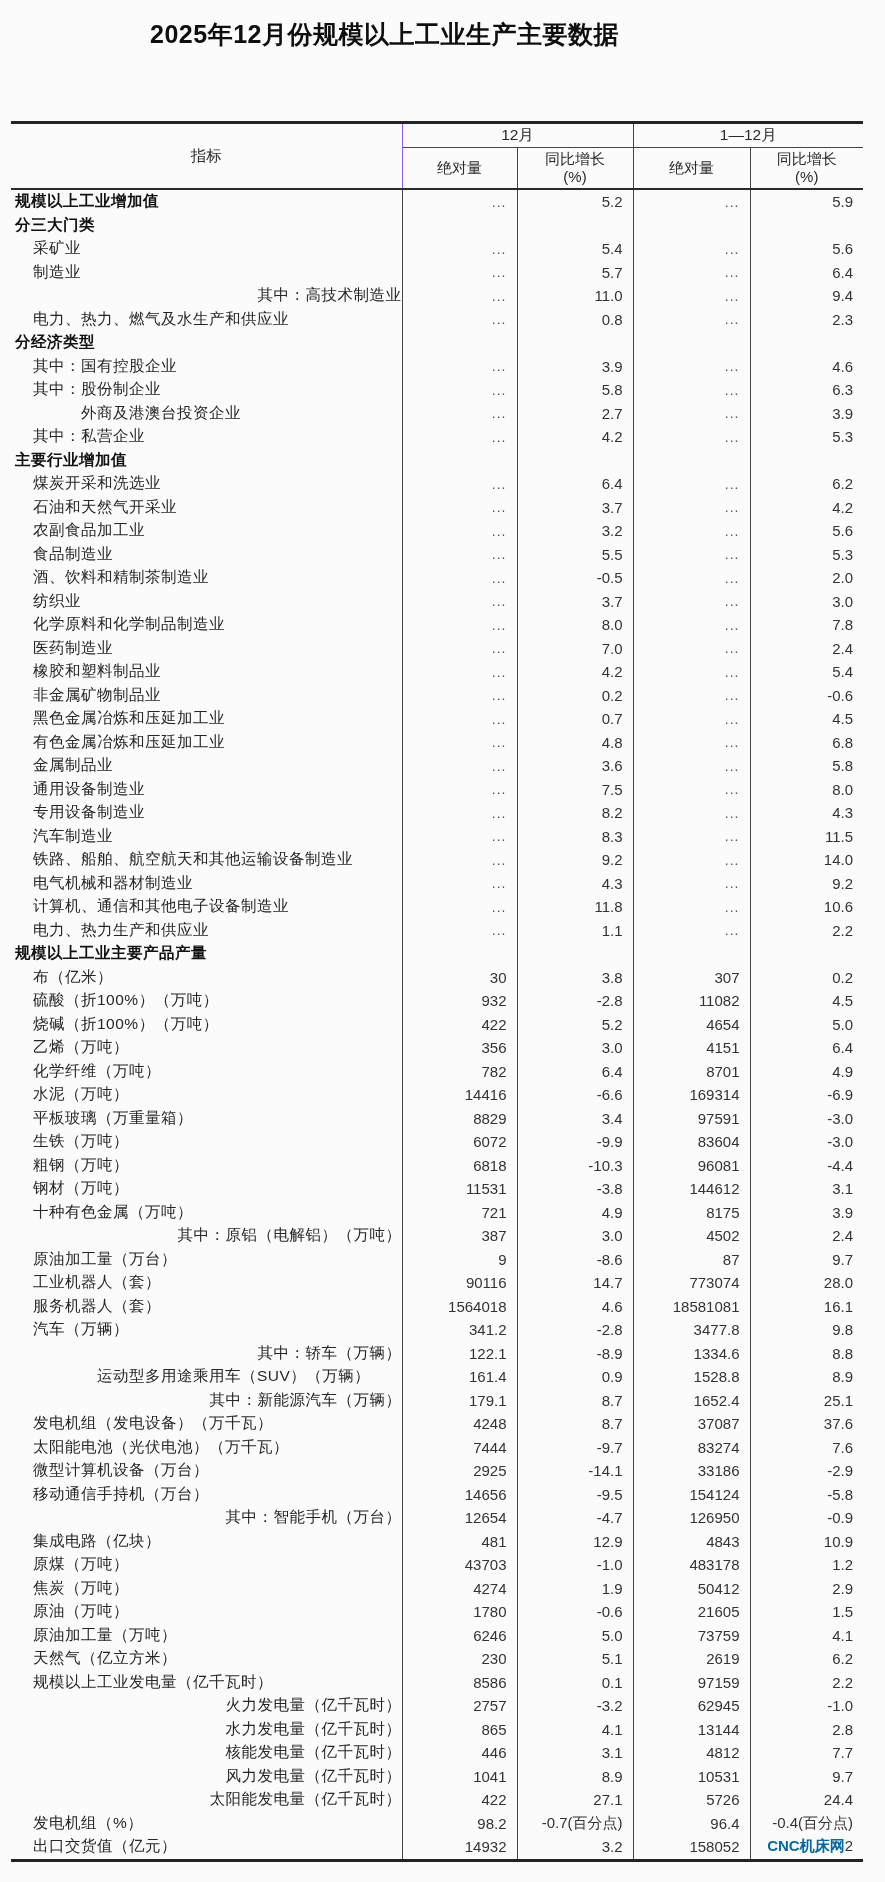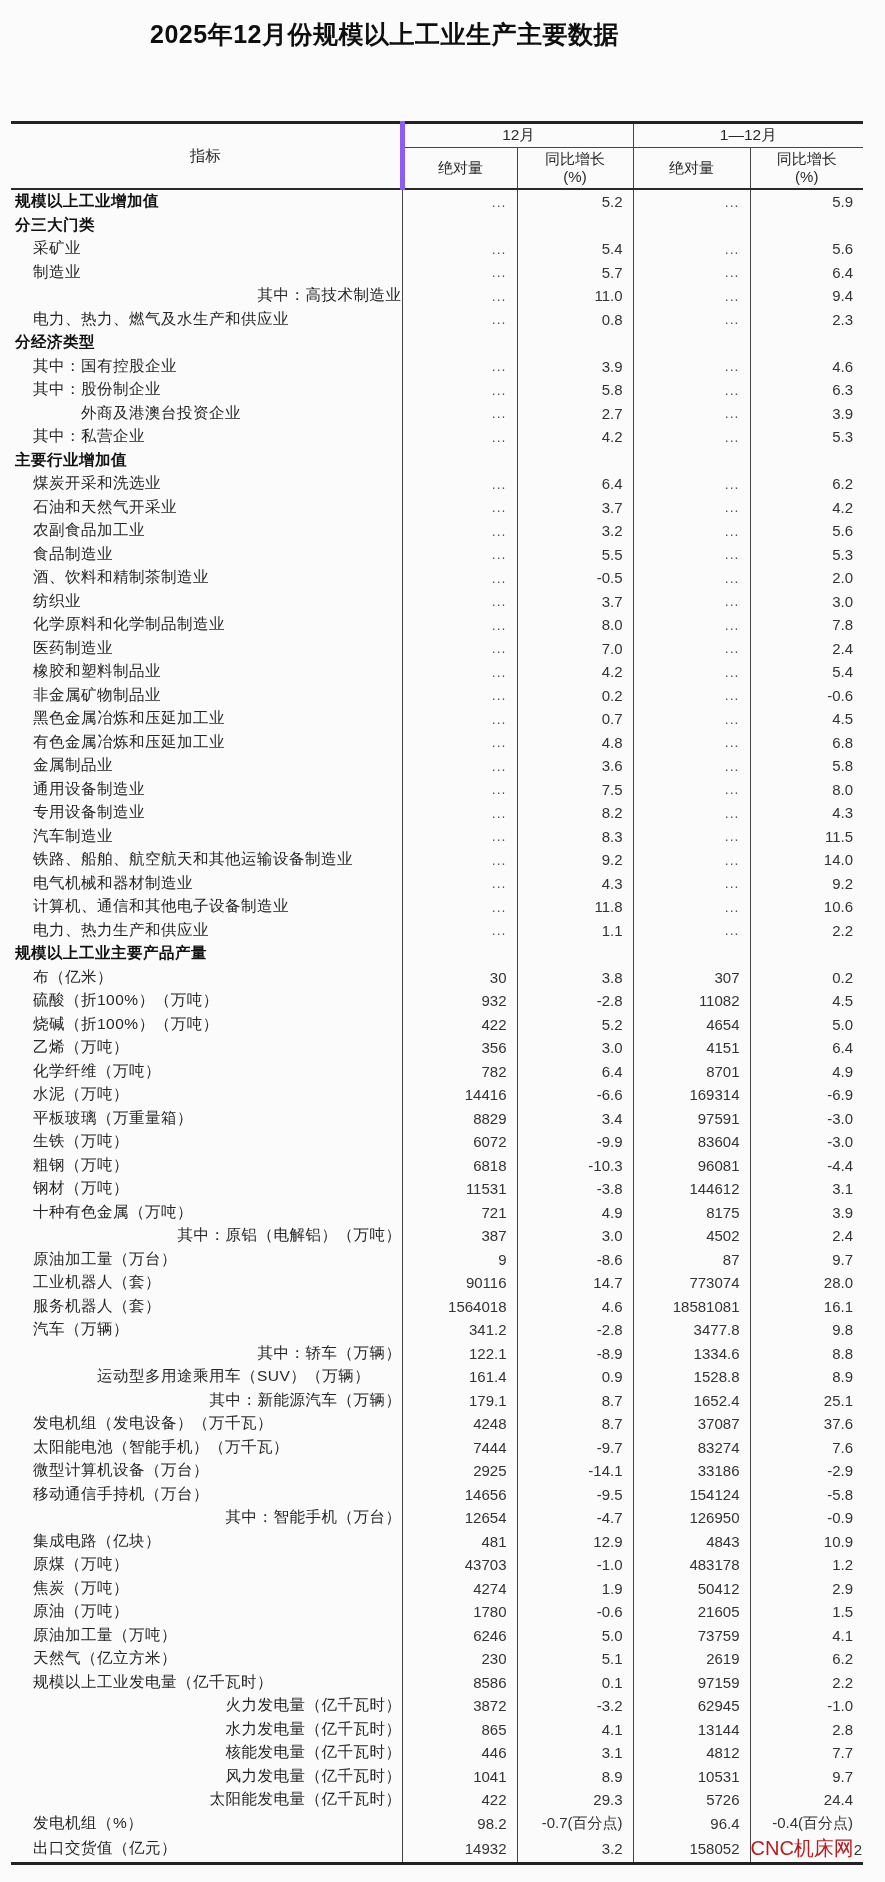--- a/index.html
+++ b/index.html
@@ -15,42 +15,42 @@
     letter-spacing:0.5px;margin:0;
   }
   table.main{
     position:absolute;top:121px;left:11px;width:852px;
     border-collapse:collapse;table-layout:fixed;
     border-top:3px solid #232323;border-bottom:3px solid #232323;
   }
   thead th{font-weight:normal;color:#2a2a2a;padding:0;}
   tr.h1 th{height:23px;font-size:15.5px;}
   tr.h1 th.grp{border-left:1px solid #454545;border-bottom:1px solid #454545;}
-  tr.h1 th.ind{border-right:5px solid #8b5cf6;border-bottom:2px solid #2a2a2a;font-size:15.5px;}
+  tr.h1 th.ind{border-right:1px solid #8b5cf6;border-bottom:2px solid #2a2a2a;font-size:15.5px;}
   tr.h2 th{
     height:40px;font-size:15px;line-height:18px;
     border-bottom:2px solid #2a2a2a;border-left:1px solid #454545;
   }
   tbody td{height:23.5px;padding:0;vertical-align:middle;}
   td.lbl{
     font-size:15.5px;color:#262626;white-space:nowrap;overflow:hidden;
     letter-spacing:0.5px;
   }
   .i0{padding-left:4px;}
   .i1{padding-left:22px;margin-top:26px;}
   .i2{padding-left:39px;text-align:right;}
   .i3{padding-left:70px;}
   .i4{padding-left:86px;}
   tr.bold td.lbl{font-weight:bold;color:#111;}
   td.num{
     font-size:15px;color:#333;text-align:right;padding-right:10px;
     white-space:nowrap;border-left:1px solid #454545;
   }
   td.num.dots{color:#555;font-size:14px;letter-spacing:1px;}
-  .wm{color:#b91c1c;font-weight:normal;font-size:20px;letter-spacing:0;}
+  .wm{color:#0369a1;font-weight:bold;font-size:15px;letter-spacing:0;}
   .wm-suffix{color:#333;}
 </style>
 </head>
 <body>
 
 <h1 class="page-title">2025年12月份规模以上工业生产主要数据</h1>
 
 <table class="main">
   <colgroup>
     <col style="width:391px">
@@ -438,21 +438,21 @@
         <td class="num">25.1</td>
       </tr>
       <tr>
         <td class="lbl i1">发电机组（发电设备）（万千瓦）</td>
         <td class="num">4248</td>
         <td class="num">8.7</td>
         <td class="num">37087</td>
         <td class="num">37.6</td>
       </tr>
       <tr>
-        <td class="lbl i1">太阳能电池（智能手机）（万千瓦）</td>
+        <td class="lbl i1">太阳能电池（光伏电池）（万千瓦）</td>
         <td class="num">7444</td>
         <td class="num">-9.7</td>
         <td class="num">83274</td>
         <td class="num">7.6</td>
       </tr>
       <tr>
         <td class="lbl i1">微型计算机设备（万台）</td>
         <td class="num">2925</td>
         <td class="num">-14.1</td>
         <td class="num">33186</td>
@@ -516,21 +516,21 @@
       </tr>
       <tr>
         <td class="lbl i1">规模以上工业发电量（亿千瓦时）</td>
         <td class="num">8586</td>
         <td class="num">0.1</td>
         <td class="num">97159</td>
         <td class="num">2.2</td>
       </tr>
       <tr>
         <td class="lbl i2">火力发电量（亿千瓦时）</td>
-        <td class="num">3872</td>
+        <td class="num">2757</td>
         <td class="num">-3.2</td>
         <td class="num">62945</td>
         <td class="num">-1.0</td>
       </tr>
       <tr>
         <td class="lbl i2">水力发电量（亿千瓦时）</td>
         <td class="num">865</td>
         <td class="num">4.1</td>
         <td class="num">13144</td>
         <td class="num">2.8</td>
@@ -545,21 +545,21 @@
       <tr>
         <td class="lbl i2">风力发电量（亿千瓦时）</td>
         <td class="num">1041</td>
         <td class="num">8.9</td>
         <td class="num">10531</td>
         <td class="num">9.7</td>
       </tr>
       <tr>
         <td class="lbl i2">太阳能发电量（亿千瓦时）</td>
         <td class="num">422</td>
-        <td class="num">29.3</td>
+        <td class="num">27.1</td>
         <td class="num">5726</td>
         <td class="num">24.4</td>
       </tr>
       <tr>
         <td class="lbl i1">发电机组（%）</td>
         <td class="num">98.2</td>
         <td class="num">-0.7(百分点)</td>
         <td class="num">96.4</td>
         <td class="num">-0.4(百分点)</td>
       </tr>

